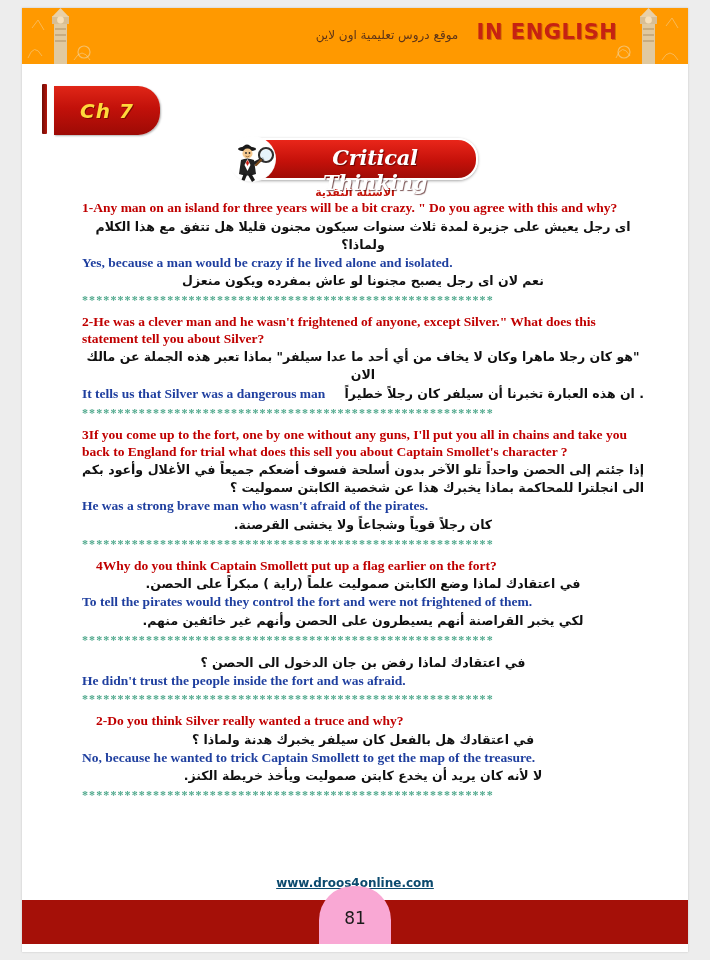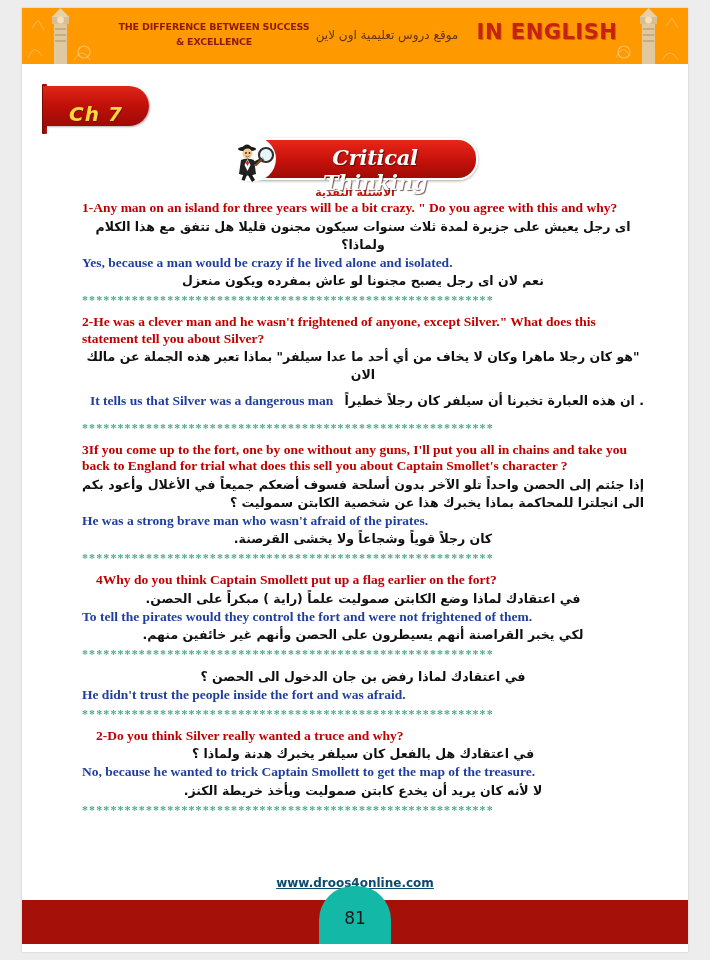--- a/index.html
+++ b/index.html
@@ -93,29 +93,29 @@
     position: absolute;
     left: 0;
     top: 0;
     width: 5px;
     height: 50px;
     background: linear-gradient(to right, #6e0b05, #b5160c);
     border-radius: 1px;
   }
   .flag-body {
     position: absolute;
-    left: 1px;
+    left: 12px;
     top: 2px;
     width: 106px;
-    height: 40px;
+    height: 49px;
     background: linear-gradient(to bottom, #e02617 0%, #c2110a 45%, #9d0a05 100%);
     border-radius: 0 22px 22px 0;
     box-shadow: 1px 1px 2px rgba(0,0,0,.3);
     display: flex;
-    align-items: flex-end;
+    align-items: center;
     justify-content: center;
   }
   .flag-label {
     color: #ffd93b;
     font-family: "DejaVu Sans", sans-serif;
     font-size: 20px;
     font-weight: bold;
     font-style: italic;
     letter-spacing: 1px;
     text-shadow: 1px 1px 0 #7e0a04;
@@ -214,21 +214,21 @@
     text-align-last: right;
   }
 
   
   .row-split {
     display: flex;
     justify-content: space-between;
     align-items: baseline;
     margin: 0 0 1px 0;
   }
-  .row-split .a-en { margin: 8px; }
+  .row-split .a-en { margin: 0; }
   .row-split .ar { margin: 0; }
 
   .divider {
     color: #4fa88c;
     font-size: 12px;
     font-weight: bold;
     letter-spacing: 1.1px;
     line-height: 15px;
     margin: 3px 0 6px 0;
     white-space: nowrap;
@@ -256,21 +256,21 @@
     height: 44px;
     background: #a51008;
   }
   .page-tab {
     position: absolute;
     left: 50%;
     transform: translateX(-50%);
     bottom: 8px;
     width: 72px;
     height: 58px;
-    background: #14b8a6;
+    background: #f9a8d4;
     border-radius: 34px 34px 0 0;
     display: flex;
     align-items: center;
     justify-content: center;
   }
   .page-num {
     color: #1a1a1a;
     font-family: "DejaVu Sans", sans-serif;
     font-size: 17px;
     margin-top: 6px;
@@ -293,21 +293,20 @@
         <rect x="31" y="32" width="11" height="2" fill="#b9b2a2"></rect>
       </g>
       <g stroke="#f0e4c8" stroke-width="1" opacity="0.5" fill="none">
         <path d="M4 50 Q10 34 18 48"></path>
         <path d="M50 52 Q58 38 66 52"></path>
         <path d="M8 20 L14 12 L20 22"></path>
       </g>
       <circle cx="60" cy="44" r="6" fill="none" stroke="#efe3c6" stroke-width="1.2" opacity=".6"></circle>
     </svg>
 
-    <div class="banner-slogan">THE DIFFERENCE BETWEEN SUCCESS &amp; EXCELLENCE</div>
     <div class="banner-arabic">موقع دروس تعليمية اون لاين</div>
     <div class="banner-english">IN ENGLISH</div>
 
     <svg class="bigben right" viewBox="0 0 74 56">
       <g fill="#d9d4c8" opacity="0.95">
         <rect x="30" y="14" width="13" height="42"></rect>
         <rect x="28" y="8" width="17" height="8" fill="#cfc8b8"></rect>
         <polygon points="36.5,0 28,9 45,9" fill="#e3ded2"></polygon>
         <circle cx="36.5" cy="12" r="3.4" fill="#f5f2e8"></circle>
         <rect x="31" y="20" width="11" height="2" fill="#b9b2a2"></rect>

